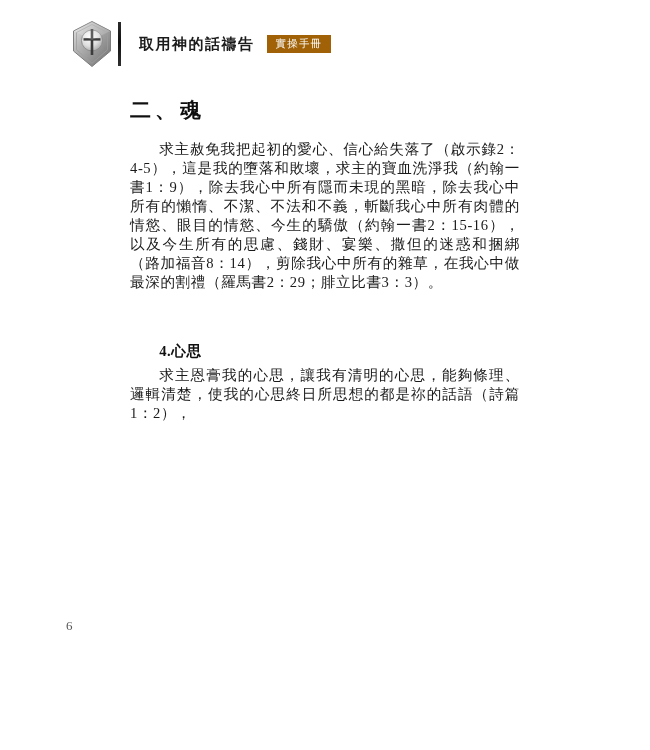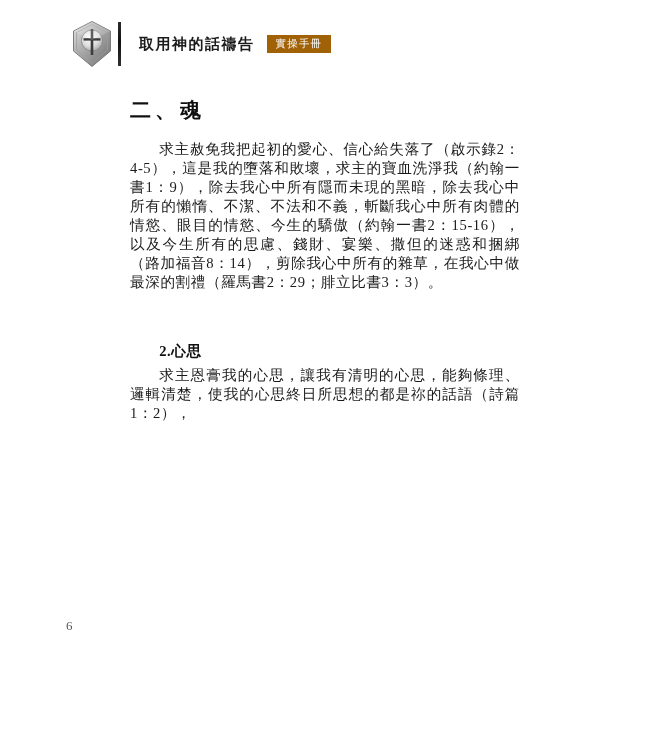--- a/index.html
+++ b/index.html
@@ -169,21 +169,21 @@
 
   <div class="content">
 
     <h1 class="chapter-title">二、魂</h1>
 
     <p class="body-para">求主赦免我把起初的愛心、信心給失落了（啟示錄2：4-5），這是我的墮落和敗壞，求主的寶血洗淨我（約翰一書1：9），除去我心中所有隱而未現的黑暗，除去我心中所有的懶惰、不潔、不法和不義，斬斷我心中所有肉體的情慾、眼目的情慾、今生的驕傲（約翰一書2：15-16），以及今生所有的思慮、錢財、宴樂、撒但的迷惑和捆綁（路加福音8：14），剪除我心中所有的雜草，在我心中做最深的割禮（羅馬書2：29；腓立比書3：3）。</p>
 
 
     <div class="spacer-gap"></div>
 
-    <div class="subsection">2.心思</div>
+    <div class="subsection">4.心思</div>
 
     <p class="body-para">求主恩膏我的心思，讓我有清明的心思，能夠條理、邏輯清楚，使我的心思終日所思想的都是祢的話語（詩篇1：2），</p>
 
   </div>
 
   <div class="folio">6</div>
 
 </div>
 
 </body></html>

